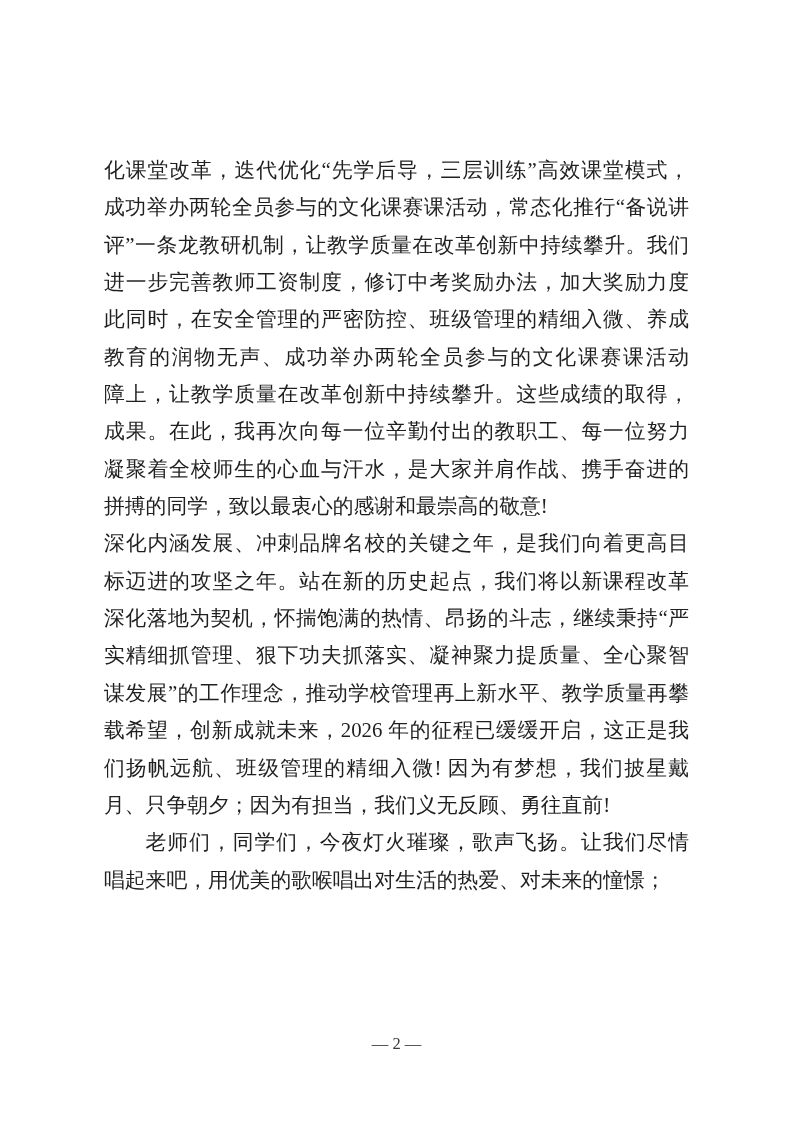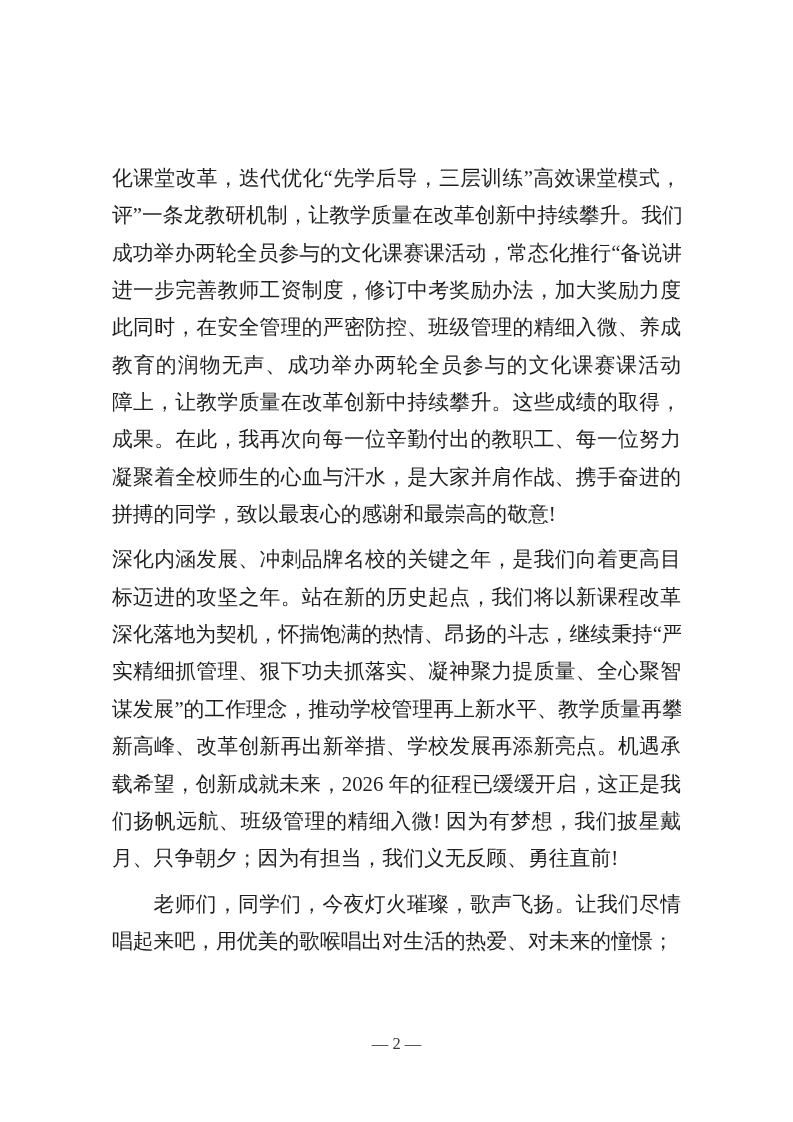--- a/index.html
+++ b/index.html
@@ -13,21 +13,21 @@
     width: 793px; height: 1122px;
     background: #ffffff;
     color: #1f1f1f;
     overflow: hidden;
   }
   .text-block {
     position: absolute;
     left: 104px; top: 151px;
     width: 585px;
   }
-  .para { margin: 8px; padding: 0; }
+  .para { margin: 0; padding: 0; }
   .line {
     font-size: 20.8px;
     line-height: 37.35px;
     height: 37.35px;
     white-space: nowrap;
     overflow: hidden;
     text-align: justify;
     text-align-last: justify;
     font-weight: 400;
   }
@@ -42,37 +42,36 @@
     color: #3a3a3a;
   }
 </style>
 </head>
 <body>
 
 <div class="page">
   <div class="text-block">
       <div class="para">
         <div class="line">化课堂改革，迭代优化“先学后导，三层训练”高效课堂模式，</div>
+        <div class="line">成功举办两轮全员参与的文化课赛课活动，常态化推行“备说讲</div>
         <div class="line">评”一条龙教研机制，让教学质量在改革创新中持续攀升。我们</div>
-        <div class="line">成功举办两轮全员参与的文化课赛课活动，常态化推行“备说讲</div>
         <div class="line">进一步完善教师工资制度，修订中考奖励办法，加大奖励力度</div>
         <div class="line">此同时，在安全管理的严密防控、班级管理的精细入微、养成</div>
         <div class="line">教育的润物无声、成功举办两轮全员参与的文化课赛课活动</div>
         <div class="line">障上，让教学质量在改革创新中持续攀升。这些成绩的取得，</div>
         <div class="line">成果。在此，我再次向每一位辛勤付出的教职工、每一位努力</div>
         <div class="line">凝聚着全校师生的心血与汗水，是大家并肩作战、携手奋进的</div>
         <div class="line last">拼搏的同学，致以最衷心的感谢和最崇高的敬意!</div>
       </div>
       <div class="para">
         <div class="line">深化内涵发展、冲刺品牌名校的关键之年，是我们向着更高目</div>
         <div class="line">标迈进的攻坚之年。站在新的历史起点，我们将以新课程改革</div>
         <div class="line">深化落地为契机，怀揣饱满的热情、昂扬的斗志，继续秉持“严</div>
         <div class="line">实精细抓管理、狠下功夫抓落实、凝神聚力提质量、全心聚智</div>
         <div class="line">谋发展”的工作理念，推动学校管理再上新水平、教学质量再攀</div>
-        <div class="line">新高峰、改革创新再出新举措、学校发展再添新亮点。机遇承</div>
         <div class="line">载希望，创新成就未来，2026 年的征程已缓缓开启，这正是我</div>
         <div class="line">们扬帆远航、班级管理的精细入微! 因为有梦想，我们披星戴</div>
         <div class="line last">月、只争朝夕；因为有担当，我们义无反顾、勇往直前!</div>
       </div>
       <div class="para">
         <div class="line indent">老师们，同学们，今夜灯火璀璨，歌声飞扬。让我们尽情</div>
         <div class="line last">唱起来吧，用优美的歌喉唱出对生活的热爱、对未来的憧憬；</div>
       </div>
     </div>
   <div class="footer">— 2 —</div>

